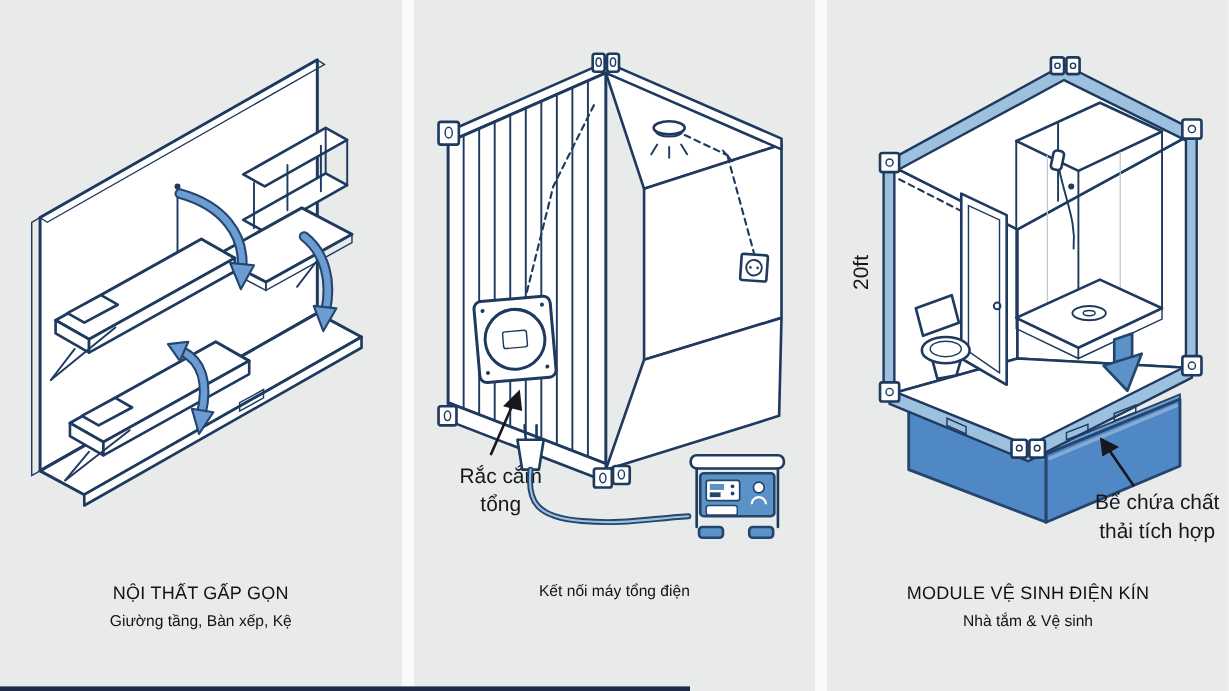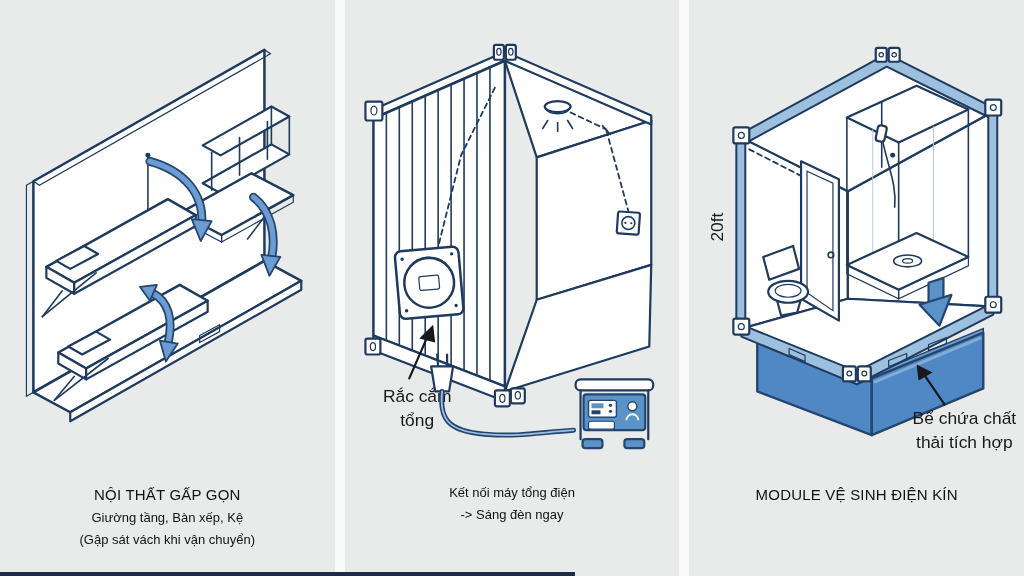--- a/index.html
+++ b/index.html
@@ -128,21 +128,20 @@
       <g>
         <path class="abody-u" d="M152,294 C168,302 174,320 168,346"></path>
         <path class="abody" d="M152,294 C168,302 174,320 168,346"></path>
         <polygon class="ahead" points="160,342 178,345 166,363"></polygon>
         <polygon class="ahead" points="140,288 157,286 150,302"></polygon>
       </g>
     </svg>
     <div class="caption">
       <div class="title">NỘI THẤT GẤP GỌN</div>
       <div class="sub">Giường tầng, Bàn xếp, Kệ</div>
-      <div class="sub">(Gập sát vách khi vận chuyển)</div>
     </div>
   </section>
 
   <section class="panel">
     <svg viewBox="0 0 335 480" preserveAspectRatio="xMidYMin meet">
 
       <g>
         <polygon class="s" points="160,61 307,121 192,158"></polygon>
         <polygon class="s" points="192,158 307,121 307,266 192,301"></polygon>
         <polygon class="s" points="160,393 305,348 307,266 192,301"></polygon>
@@ -238,21 +237,20 @@
         <circle cx="266" cy="413" r="1.6" fill="#24456e"></circle>
         <circle cx="288" cy="408" r="4.5" fill="#ffffff" stroke="#24456e" stroke-width="1.4"></circle>
         <path d="M282,422 A6,6 0 0 1 294,422" stroke="#ffffff" stroke-width="1.8" fill="none"></path>
         <rect x="244" y="423" width="26" height="8" rx="2" fill="#ffffff" stroke="#24456e" stroke-width="1.2"></rect>
         <rect class="blue2" x="238" y="441" width="20" height="9" rx="3"></rect>
         <rect class="blue2" x="280" y="441" width="20" height="9" rx="3"></rect>
       </g>
     </svg>
     <div class="caption">
       <div class="sub">Kết nối máy tổng điện</div>
-      <div class="sub">-&gt; Sáng đèn ngay</div>
     </div>
   </section>
 
   <section class="panel">
     <svg viewBox="0 0 335 480" preserveAspectRatio="xMidYMin meet">
 
       <g>
         <polygon class="s" points="52,138 159,192 159,300 52,330" fill="#f7f9fa"></polygon>
         <polygon class="s" points="159,192 305,112 305,308 159,300" fill="#fbfcfd"></polygon>
         <polygon class="s" points="52,138 198,58 305,112 159,192" fill="#f4f7f9"></polygon>
@@ -338,17 +336,18 @@
 
       <g>
         <line class="annoline" x1="256" y1="406" x2="234" y2="374"></line>
         <polygon class="annohead" points="228,366 230,382 244,374"></polygon>
       </g>
       <text class="anno" x="276" y="426" text-anchor="middle">Bể chứa chất</text>
       <text class="anno" x="276" y="450" text-anchor="middle">thải tích hợp</text>
     </svg>
     <div class="caption">
       <div class="title">MODULE VỆ SINH ĐIỆN KÍN</div>
+      <div class="sub">Nhà tắm &amp; Vệ sinh</div>
     </div>
   </section>
 
   <div class="progress-bar"></div>
 </div>
 
 </body></html>

